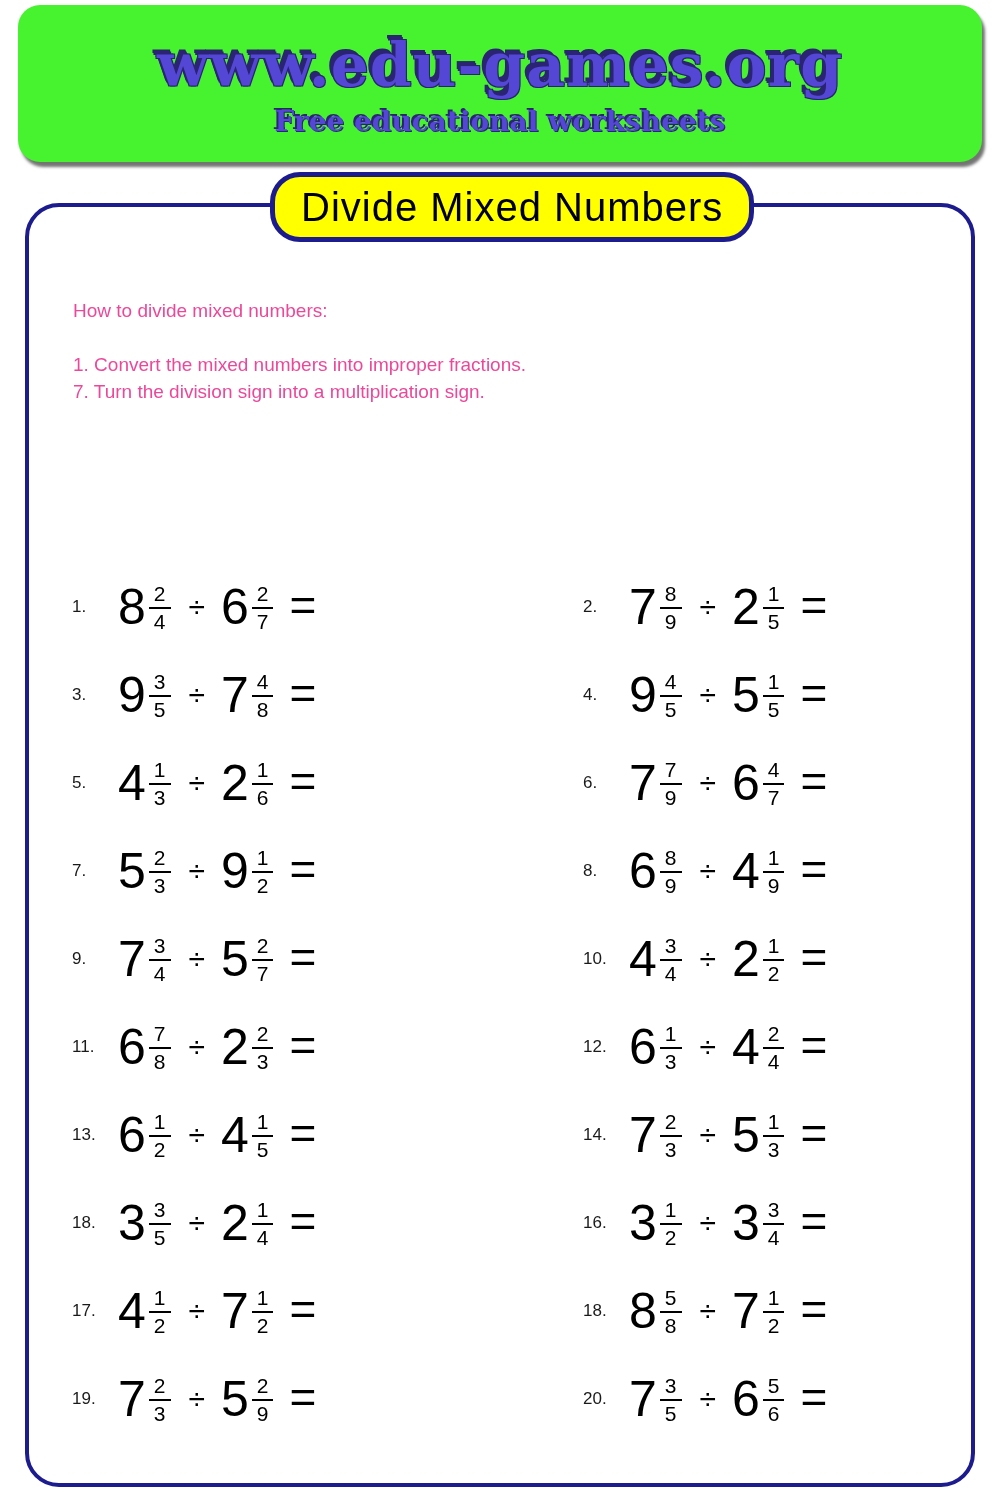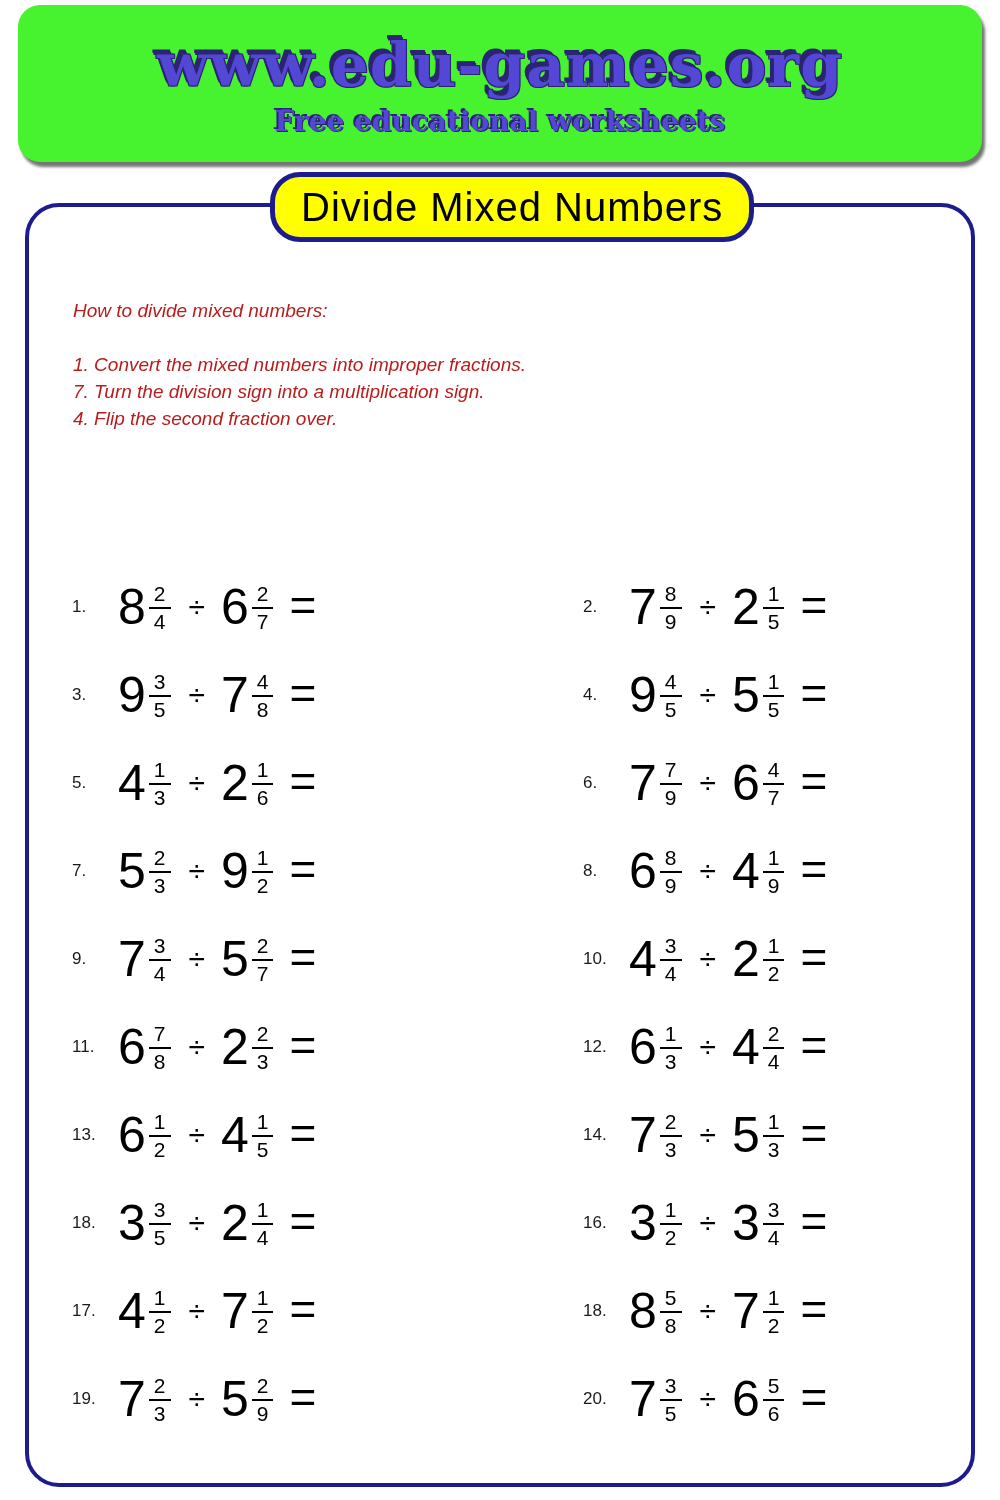--- a/index.html
+++ b/index.html
@@ -66,21 +66,21 @@
     padding:0 26px;
     display:flex;align-items:center;
     font-size:40px;font-weight:normal;color:#000;
     letter-spacing:1px;
     z-index:3;
     white-space:nowrap;
   }
   
   .howto{
     position:absolute;left:73px;top:297px;
-    font-size:19px;line-height:27px;color:#b91c1c;font-style:italic;
+    font-size:19px;line-height:27px;color:#ec4899;
   }
   .howto-heading{margin-bottom:27px;}
   
   .problems{
     position:absolute;left:60px;top:563px;width:912px;
     display:grid;
     grid-template-columns:505px 407px;
   }
   .problem{
     height:88px;
@@ -115,21 +115,20 @@
 <div class="badge">
   <span>Divide Mixed Numbers</span>
 </div>
 
 <div class="sheet"></div>
 
 <div class="howto">
   <div class="howto-heading">How to divide mixed numbers:</div>
   <div>1. Convert the mixed numbers into improper fractions.</div>
   <div>7. Turn the division sign into a multiplication sign.</div>
-  <div>4. Flip the second fraction over.</div>
 </div>
 
 <div class="problems">
   <div class="problem">
     <span class="pnum">1.</span>
     <span class="expr">
       <span class="mixed" style="display:flex;align-items:center;">
         <span class="whole">8</span>
         <span class="frac">
           <span class="num">2</span>

